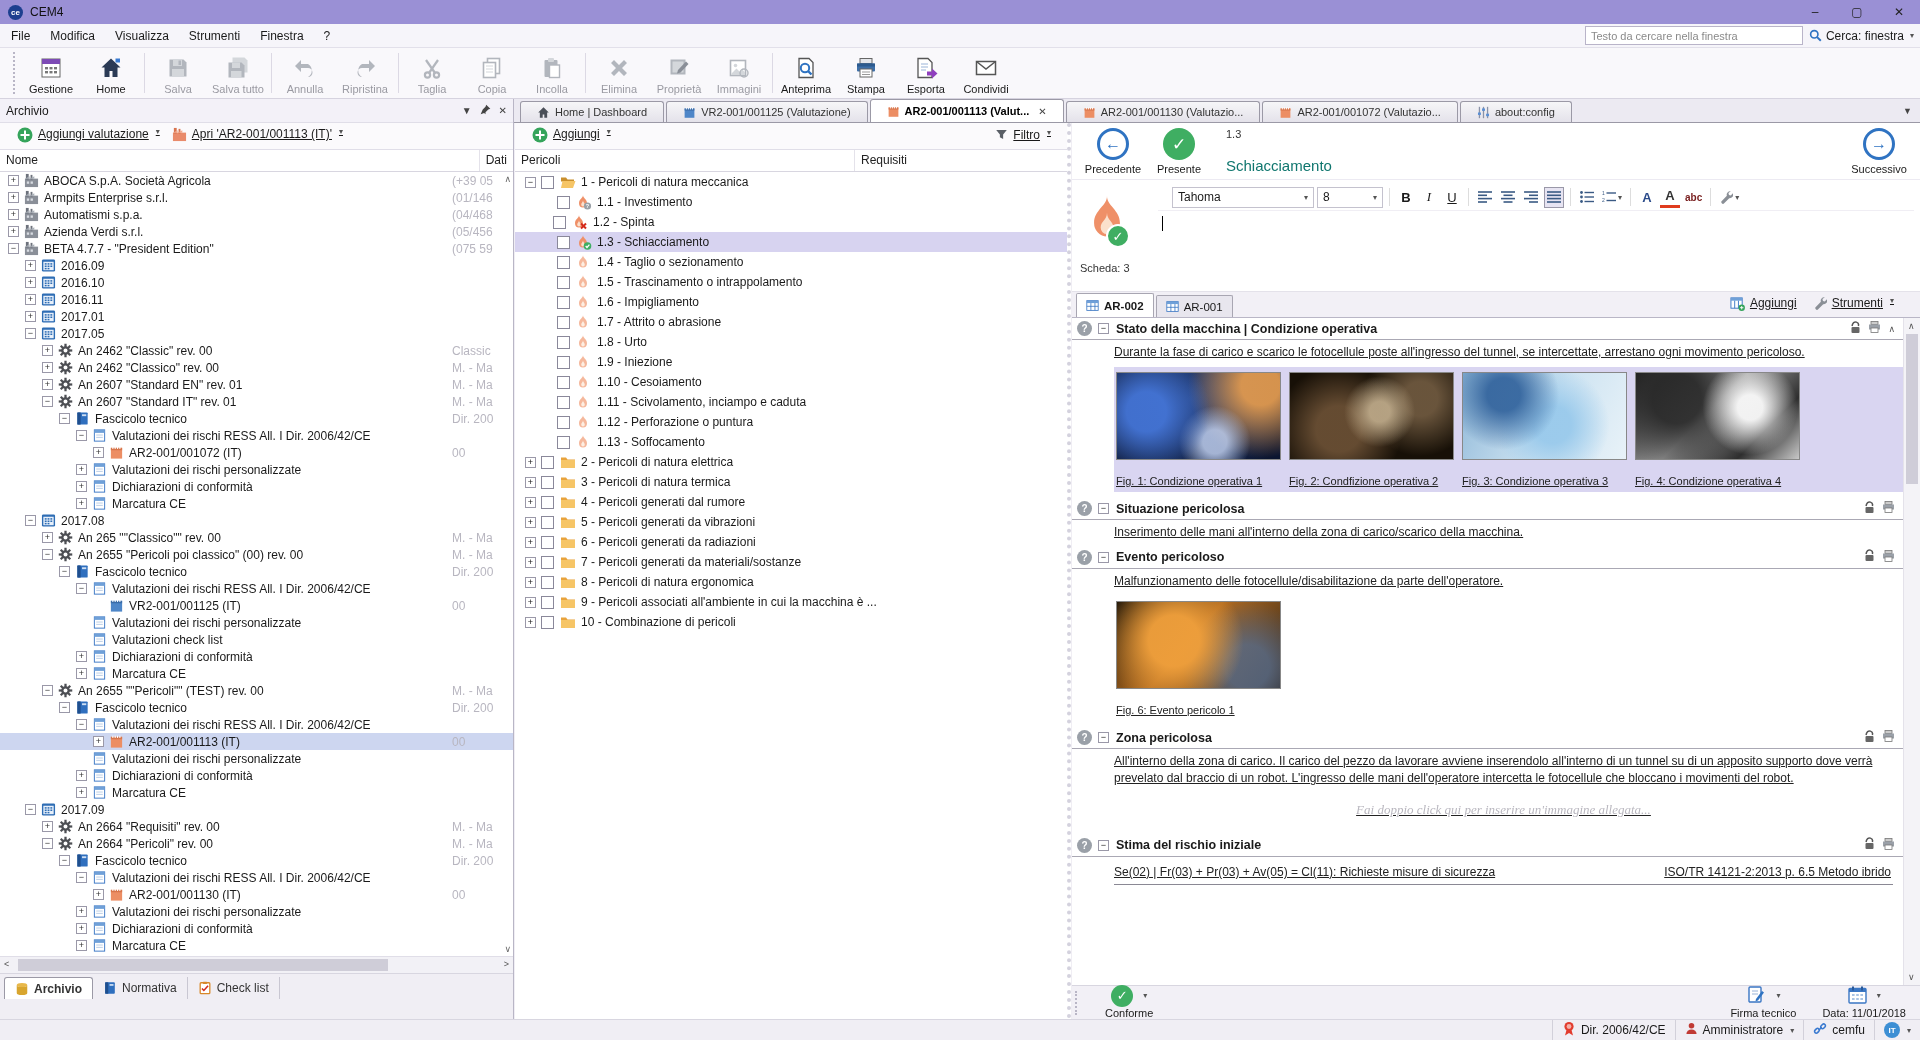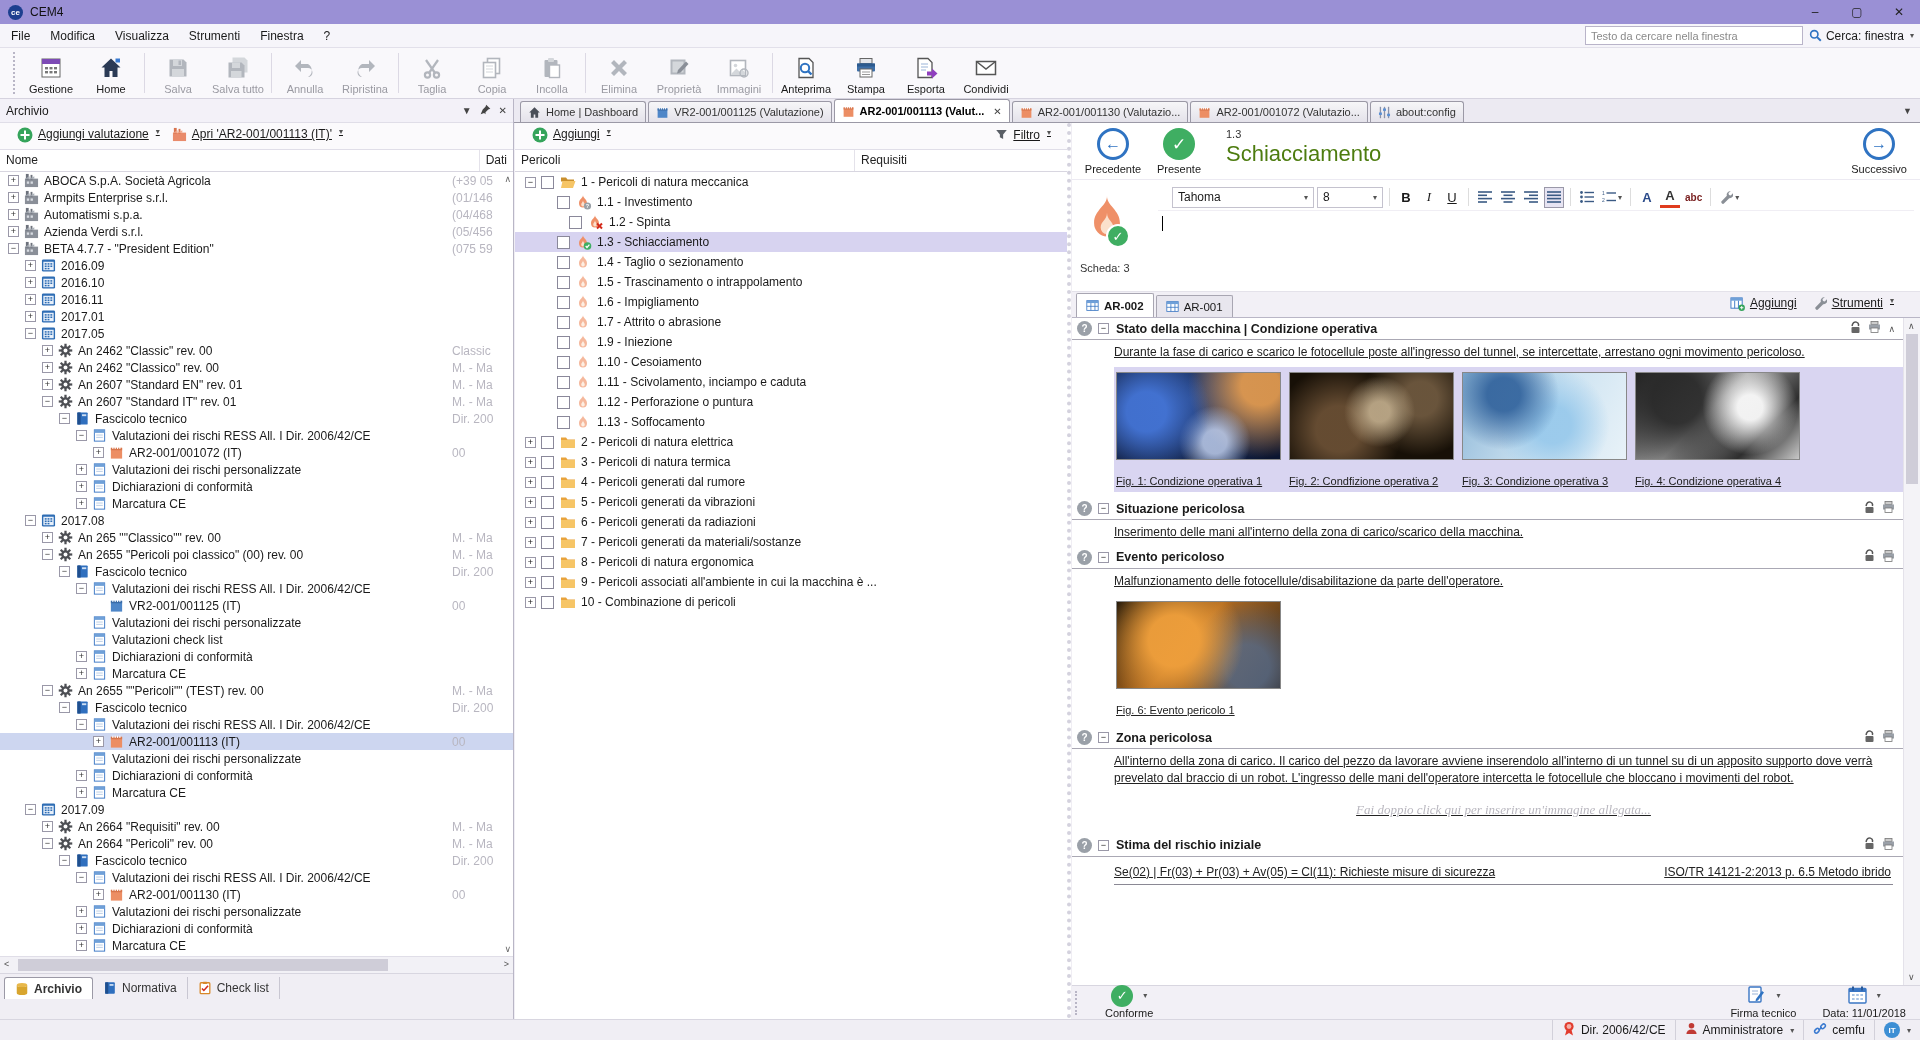--- a/index.html
+++ b/index.html
@@ -27,21 +27,21 @@
   .grip { width:5px; margin:4px 3px; border-left:2px dotted #b9b6c6; }
   .rbtn { width:60px; display:flex; flex-direction:column; align-items:center; justify-content:center; gap:2px; padding-top:3px; }
   .rbtn .ric { height:26px; display:flex; align-items:center; justify-content:center; }
   .rbtn .rlabel { font-size:11px; }
   .rbtn.disabled .rlabel { color:#9a9aa2; }
   .rsep { width:1px; background:#dcd9e4; margin:5px 3px; }
   .rbtn svg, .ric svg { display:block; }
 
   
   #tabstrip { position:absolute; left:514px; top:99px; width:1406px; height:24px; background:#eceaf2; border-bottom:1px solid #9b99a6; display:flex; align-items:flex-end; padding-left:6px; }
-  .dtab { height:21px; display:flex; align-items:center; gap:5px; padding:0 7px; margin-right:2px; background:linear-gradient(#f6f6f8,#e4e2ea); border:1px solid #9b99a6; border-bottom:none; border-radius:3px 3px 0 0; font-size:11px; color:#333; white-space:nowrap; }
+  .dtab { height:21px; display:flex; align-items:center; gap:5px; padding:0 16px; margin-right:2px; background:linear-gradient(#f6f6f8,#e4e2ea); border:1px solid #9b99a6; border-bottom:none; border-radius:3px 3px 0 0; font-size:11px; color:#333; white-space:nowrap; }
   .dtab.active { background:#fff; height:23px; font-weight:bold; color:#000; position:relative; z-index:2; }
   .dtab .tclose { margin-left:4px; font-size:10px; color:#444; }
   #tabstrip .tsend { margin-left:auto; margin-right:8px; align-self:center; color:#444; font-size:9px; }
 
   
   .ptoolbar { display:flex; align-items:center; background:#fbfafc; border-bottom:1px solid #e0dee8; }
   .tool-link { display:flex; gap:5px; padding:0 6px; font-size:12px; white-space:nowrap;text-decoration:underline; }
   .dd { font-size:8px; color:#555; margin-left:2px; }
   .colhdr { display:flex; background:#fff; border-bottom:1px solid #d8d6e0; color:#222; }
   .colhdr > div { padding:3px 6px; font-size:12px; }
@@ -89,21 +89,21 @@
 
   
   #detail { position:absolute; left:1072px; top:123px; width:848px; height:896px; background:#fff; display:flex; flex-direction:column; }
   #dnav { height:57px; display:flex; align-items:flex-start; padding:5px 8px 0 8px; border-bottom:1px solid #eceaf2; }
   .navbtn { display:flex; flex-direction:column; align-items:center; width:66px; }
   .navbtn .circ { width:32px; height:32px; border-radius:50%; border:3px solid #2f73c2; background:#fff; color:#2f73c2; display:flex; align-items:center; justify-content:center; font-size:16px; font-weight:bold; }
   .navbtn .gcirc { width:32px; height:32px; border-radius:50%; background:#3fae62; color:#fff; display:flex; align-items:center; justify-content:center; font-size:17px; font-weight:bold; }
   .navbtn .nlabel { font-size:11px; margin-top:3px; }
   #dtitle { margin-left:14px; }
   #dtitle .code { font-size:11px; color:#333; }
-  #dtitle .big { font-size:22px; color:#4d7c0f; margin-top:1px; }
+  #dtitle .big { font-size:15px; color:#0f766e; margin-top:17px; }
   #dnav .spacer { flex:1; }
   #editor { height:112px; position:relative; border-bottom:1px solid #e4e2ea; }
   #edtoolbar { position:absolute; left:86px; top:4px; right:6px; height:27px; display:flex; align-items:center; gap:3px; border-bottom:1px solid #f0eef4; }
   .edsel { border:1px solid #c4c2ce; background:#fff; height:21px; display:flex; align-items:center; justify-content:space-between; padding:0 5px; font-size:12px; }
   .edbtn { min-width:20px; height:21px; display:flex; align-items:center; justify-content:center; font-size:13px; padding:0 2px; }
   .edbtn.activebtn { border:1px solid #9a98a8; background:#e7e4f2; }
   .edsep { width:1px; height:18px; background:#ddd; margin:0 3px; }
   #ed-flame { position:absolute; left:12px; top:14px; }
   #ed-check-badge { position:absolute; left:34px; top:44px; width:24px; height:24px; border-radius:50%; background:#3fae62; border:2px solid #fff; color:#fff; display:flex; align-items:center; justify-content:center; font-size:13px; font-weight:bold; }
   #ed-cursor { position:absolute; left:90px; top:36px; width:1px; height:15px; background:#000; }
@@ -1393,21 +1393,21 @@
               <svg width="16" height="16" viewBox="0 0 16 16">
                 <path d="M7 1 C7.2 4 3 5 3 9.2 a4 4.2 0 0 0 8 0 C11 5 6.8 4 7 1 Z" fill="#ef9068"></path>
                 <path d="M7 6.2 C7 8.3 5.2 8.7 5.2 10.6 a1.8 1.9 0 0 0 3.6 0 C8.8 8.7 7 8.3 7 6.2 Z" fill="#fbe0cc"></path>
                 <circle cx="11.5" cy="12" r="3.6" fill="#9aa0a6"></circle>
                 <text x="11.5" y="14" font-size="5.5" fill="#fff" text-anchor="middle" font-weight="bold">?</text>
               </svg>
             </span>
           </span>
      <span class="tlabel">1.1 - Investimento</span>
    </div>
-        <div class="hzrow " style="padding-left:28px">
+        <div class="hzrow " style="padding-left:12px">
      <span class="noexp"></span>
      <span class="cb"></span>
      <span class="ticon">
             <span style="display:inline-flex">
               <svg width="16" height="16" viewBox="0 0 16 16">
                 <path d="M7 1 C7.2 4 3 5 3 9.2 a4 4.2 0 0 0 8 0 C11 5 6.8 4 7 1 Z" fill="#ef9068"></path>
                 <path d="M7 6.2 C7 8.3 5.2 8.7 5.2 10.6 a1.8 1.9 0 0 0 3.6 0 C8.8 8.7 7 8.3 7 6.2 Z" fill="#fbe0cc"></path>
                 <g stroke="#d42a1a" stroke-width="2">
                   <line x1="9" y1="9.5" x2="14" y2="14.5"></line>
                   <line x1="14" y1="9.5" x2="9" y2="14.5"></line>
@@ -1476,20 +1476,33 @@
      <span class="cb"></span>
      <span class="ticon">
             <span style="display:inline-flex">
               <svg width="16" height="16" viewBox="0 0 16 16">
                 <path d="M7 1 C7.2 4 3 5 3 9.2 a4 4.2 0 0 0 8 0 C11 5 6.8 4 7 1 Z" fill="#f5b89c"></path>
                 <path d="M7 6.2 C7 8.3 5.2 8.7 5.2 10.6 a1.8 1.9 0 0 0 3.6 0 C8.8 8.7 7 8.3 7 6.2 Z" fill="#fdeee2"></path>
               </svg>
             </span>
           </span>
      <span class="tlabel">1.7 - Attrito o abrasione</span>
+   </div>
+        <div class="hzrow " style="padding-left:16px">
+     <span class="noexp"></span>
+     <span class="cb"></span>
+     <span class="ticon">
+            <span style="display:inline-flex">
+              <svg width="16" height="16" viewBox="0 0 16 16">
+                <path d="M7 1 C7.2 4 3 5 3 9.2 a4 4.2 0 0 0 8 0 C11 5 6.8 4 7 1 Z" fill="#f5b89c"></path>
+                <path d="M7 6.2 C7 8.3 5.2 8.7 5.2 10.6 a1.8 1.9 0 0 0 3.6 0 C8.8 8.7 7 8.3 7 6.2 Z" fill="#fdeee2"></path>
+              </svg>
+            </span>
+          </span>
+     <span class="tlabel">1.8 - Urto</span>
    </div>
         <div class="hzrow " style="padding-left:16px">
      <span class="noexp"></span>
      <span class="cb"></span>
      <span class="ticon">
             <span style="display:inline-flex">
               <svg width="16" height="16" viewBox="0 0 16 16">
                 <path d="M7 1 C7.2 4 3 5 3 9.2 a4 4.2 0 0 0 8 0 C11 5 6.8 4 7 1 Z" fill="#f5b89c"></path>
                 <path d="M7 6.2 C7 8.3 5.2 8.7 5.2 10.6 a1.8 1.9 0 0 0 3.6 0 C8.8 8.7 7 8.3 7 6.2 Z" fill="#fdeee2"></path>
               </svg>

